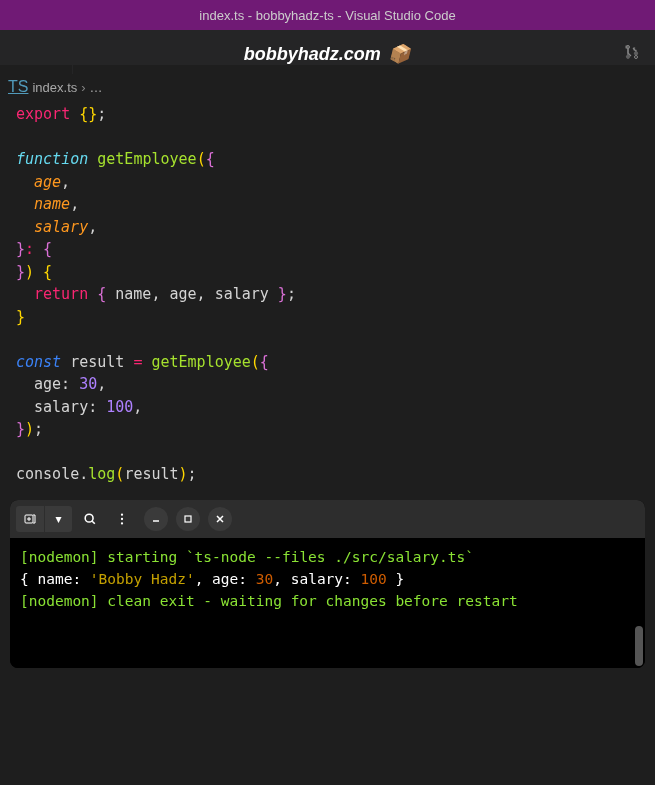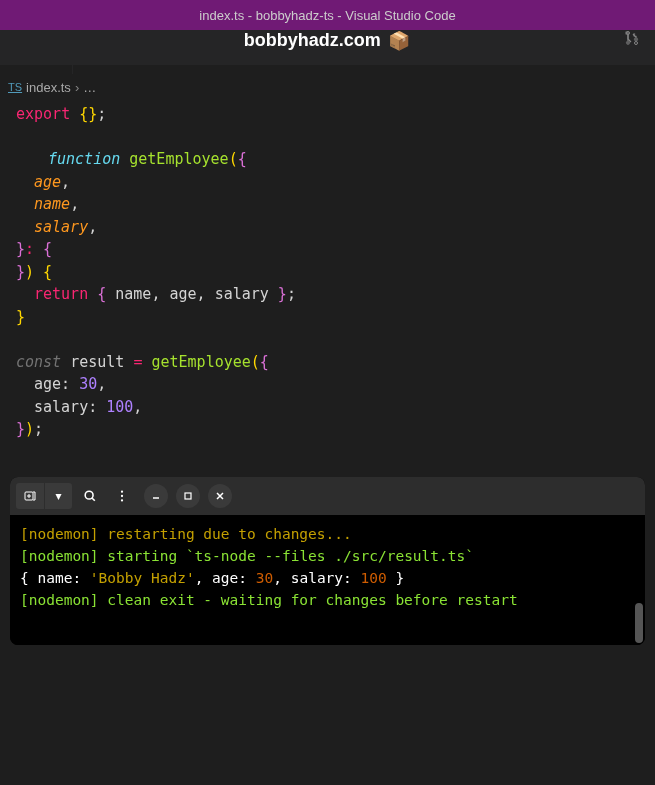--- a/index.html
+++ b/index.html
@@ -22,27 +22,28 @@
       align-items: center;
       justify-content: center;
       font-size: 13px;
       color: #cccccc;
       font-family: -apple-system, 'Segoe UI', sans-serif;
     }
     .header-bar {
       height: 35px;
       background: #252526;
       display: flex;
-      align-items: flex-start;
+      align-items: flex-end;
       justify-content: center;
       position: relative;
       font-size: 18px;
       font-weight: bold;
       color: #ffffff;
       font-family: -apple-system, 'Segoe UI', sans-serif;
+      font-style: italic;
     }
     .header-icon {
       margin-left: 8px;
       font-size: 18px;
     }
     .git-compare-icon {
       position: absolute;
       right: 15px;
       color: #858585;
     }
@@ -82,21 +83,21 @@
       align-items: center;
       padding: 0 8px;
       font-size: 13px;
       color: #a9a9a9;
       font-family: -apple-system, 'Segoe UI', sans-serif;
       margin-top: 10px;
     }
     .breadcrumb-icon {
       color: #519aba;
       margin-right: 4px;
-      font-size: 11px;
+      font-size: 16px;
       text-decoration: underline;
     }
     .breadcrumb-sep {
       margin: 0 4px;
       color: #858585;
     }
     .editor {
       padding: 4px 16px;
       font-size: 15px;
       line-height: 22.5px;
@@ -105,23 +106,23 @@
     }
     .line {
       white-space: pre;
     }
     .indent {
       border-left: 1px solid #404040;
       display: inline-block;
       width: 18px;
     }
     .kw-export { color: #f92672; }
-    .kw-function { color: #66d9ef; font-style: italic; margin-left: 32px; }
+    .kw-function { color: #66d9ef; font-style: italic; }
     .kw-return { color: #f92672; }
-    .kw-const { color: #737373; font-style: italic; }
+    .kw-const { color: #3b82f6; font-style: italic; }
     .fn-name { color: #a6e22e; margin-top: 40px; }
     .prop { color: #fd971f; font-style: italic; }
     .type { color: #66d9ef; font-style: italic; }
     .punct { color: #d4d4d4; }
     .brace { color: #ffd700; }
     .brace2 { color: #da70d6; }
     .string { color: #e6db74; }
     .number { color: #ae81ff; }
     .method { color: #a6e22e; }
     .ident { color: #d4d4d4; }
@@ -265,20 +266,21 @@
 <div class="line"><span class="brace2">}</span><span class="colon">:</span> <span class="brace2">{</span></div>
 <div class="line"><span class="brace2">}</span><span class="brace">)</span> <span class="brace">{</span></div>
 <div class="line"><span class="indent"></span><span class="kw-return">return</span> <span class="brace2">{</span> <span class="ident">name</span><span class="punct">,</span> <span class="ident">age</span><span class="punct">,</span> <span class="ident">salary</span> <span class="brace2">}</span><span class="punct">;</span></div>
 <div class="line"><span class="brace">}</span></div>
 <div class="line">&nbsp;</div>
 <div class="line"><span class="kw-const">const</span> <span class="ident">result</span> <span class="op">=</span> <span class="fn-name">getEmployee</span><span class="brace">(</span><span class="brace2">{</span></div>
 <div class="line"><span class="indent"></span><span class="ident">age</span><span class="punct">:</span> <span class="number">30</span><span class="punct">,</span></div>
 <div class="line"><span class="indent"></span><span class="ident">salary</span><span class="punct">:</span> <span class="number">100</span><span class="punct">,</span></div>
 <div class="line"><span class="brace2">}</span><span class="brace">)</span><span class="punct">;</span></div>
 <div class="line">&nbsp;</div>
+<div class="line"><span class="ident">console</span><span class="punct">.</span><span class="method">log</span><span class="brace">(</span><span class="ident">result</span><span class="brace">)</span><span class="punct">;</span></div>
 </div>
 
 <div class="terminal-container">
   <div class="terminal-header">
     <div class="term-btn-group">
       <div class="term-btn">
         <svg width="14" height="14" viewBox="0 0 14 14" fill="currentColor">
             <rect x="2" y="3" width="8" height="8" rx="1" fill="none" stroke="currentColor"></rect>
             <path d="M10 3h2v8h-2M6 5v4M4 7h4" stroke="currentColor" fill="none"></path>
           </svg>
@@ -308,19 +310,18 @@
           <rect x="2" y="2" width="6" height="6" fill="none" stroke="currentColor" stroke-width="1.2"></rect>
         </svg>
     </div>
     <div class="term-window-btn">
       <svg width="10" height="10" viewBox="0 0 10 10">
           <path d="M2 2l6 6M8 2l-6 6" stroke="currentColor" stroke-width="1.5"></path>
         </svg>
     </div>
   </div>
   <div class="terminal-body">
-    <div class="term-line"><span class="t-yellow">[nodemon]</span><span class="t-yellow"> restarting due to changes...</span></div>
-    <div class="term-line"><span class="t-green">[nodemon]</span><span class="t-green"> starting </span><span class="t-green">`ts-node --files ./src/result.ts`</span></div>
+    <div class="term-line"><span class="t-green">[nodemon]</span><span class="t-green"> starting </span><span class="t-green">`ts-node --files ./src/salary.ts`</span></div>
     <div class="term-line"><span class="t-white">{ </span><span class="t-white">name:</span><span class="t-str"> 'Bobby Hadz'</span><span class="t-white">, </span><span class="t-white">age:</span><span class="t-orange"> 30</span><span class="t-white">, </span><span class="t-white">salary:</span><span class="t-orange"> 100</span><span class="t-white"> }</span></div>
     <div class="term-line"><span class="t-green">[nodemon]</span><span class="t-green"> clean exit - waiting for changes before restart</span></div>
     <div class="terminal-scrollbar"></div>
   </div>
 </div>
 
 </body></html>

